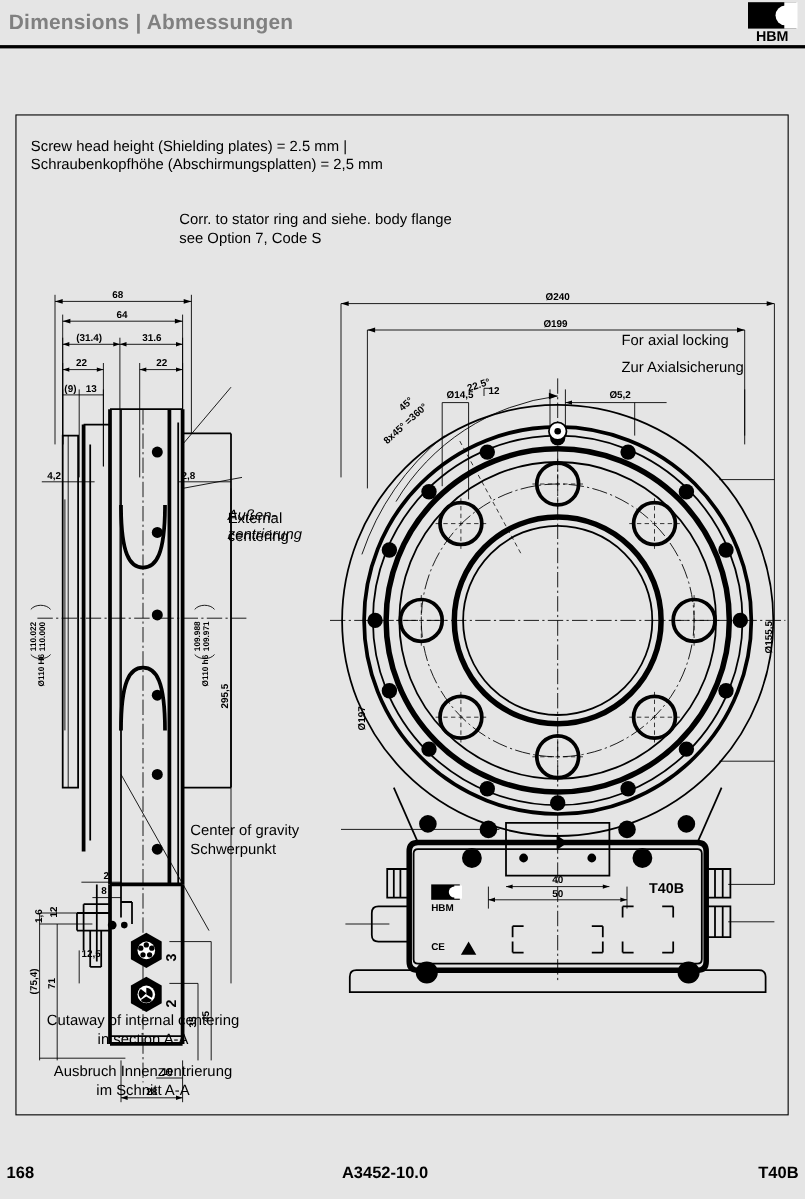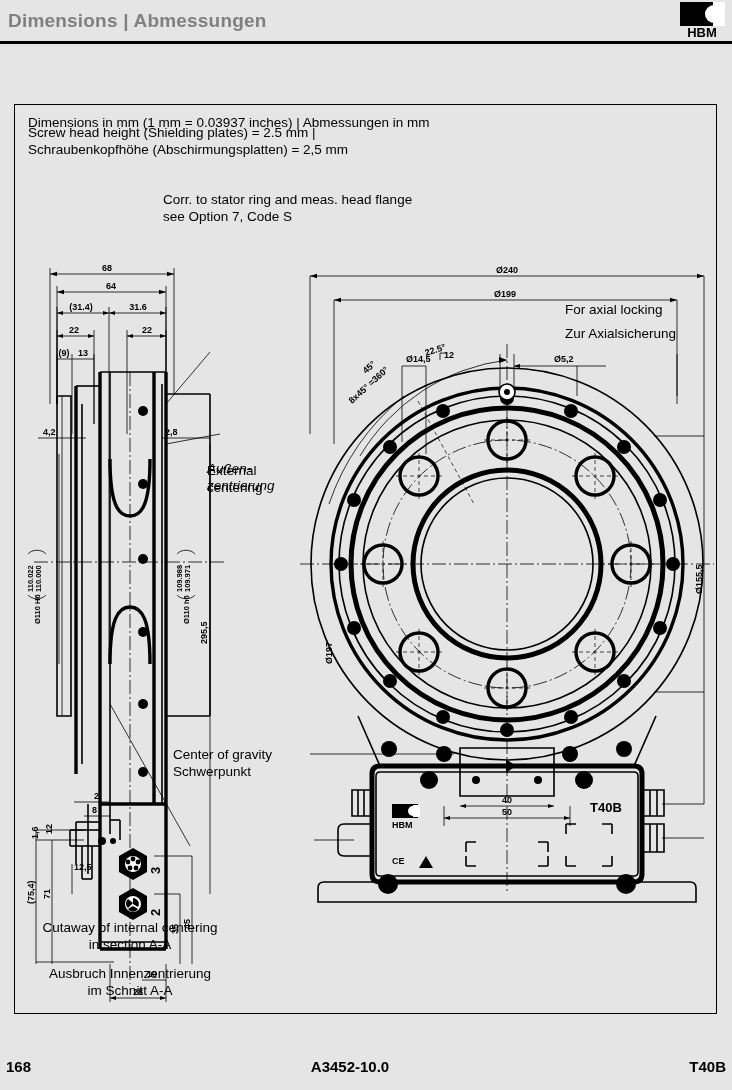--- a/index.html
+++ b/index.html
@@ -191,25 +191,24 @@
   <div class="hdr-rule"></div>
   <div class="logo">
     <div class="logo-box">
       <div class="logo-circle"></div>
     </div>
     <div class="logo-text">HBM</div>
   </div>
 
   <div class="frame"></div>
 
-  <div class="note" id="note-units">Dimensions in mm (1 mm = 0.03937 inches) | Abmessungen in mm</div>
   <div class="note" id="note-screw">Screw head height (Shielding plates) = 2.5 mm |
 Schraubenkopfhöhe (Abschirmungsplatten) = 2,5 mm</div>
 
-  <div class="callout" id="callout-stator">Corr. to stator ring and meas. head flange
+  <div class="callout" id="callout-stator">Corr. to stator ring and siehe. body flange
 see Option 7, Code S</div>
   <div class="callout" id="callout-external">External
 centering</div>
   <div class="callout" id="callout-external-de">Außen-
 zentrierung</div>
   <div class="callout" id="callout-axial">For axial locking</div>
   <div class="callout" id="callout-axial-de">Zur Axialsicherung</div>
   <div class="callout" id="callout-cog">Center of gravity</div>
   <div class="callout" id="callout-cog-de">Schwerpunkt</div>
 

